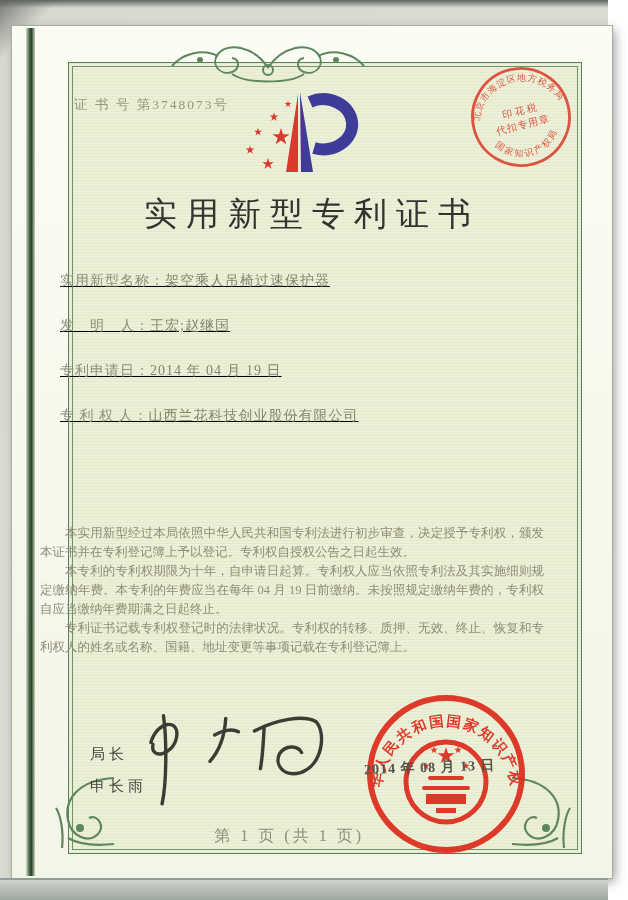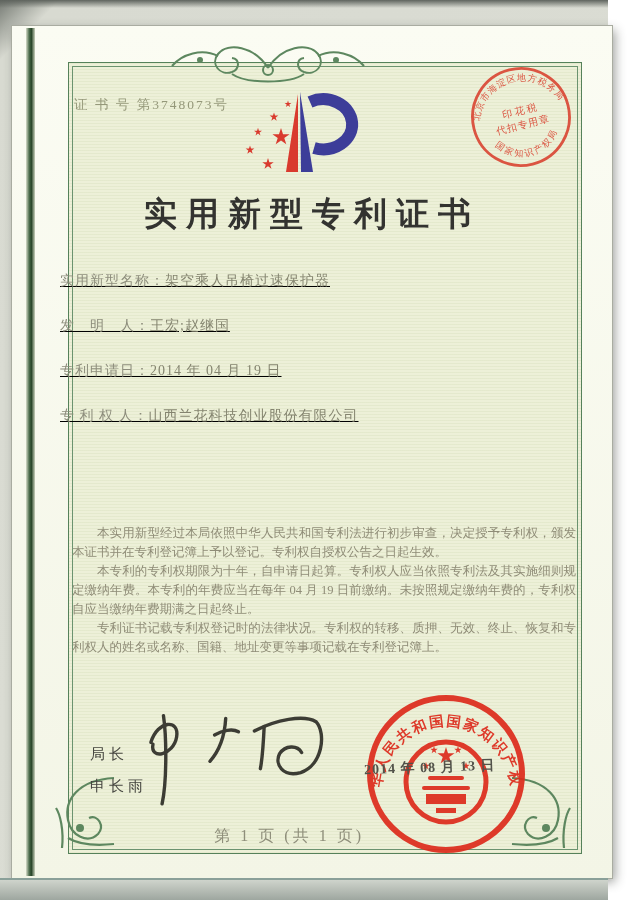--- a/index.html
+++ b/index.html
@@ -18,26 +18,26 @@
   .frame{position:absolute;left:56px;top:36px;width:512px;height:790px;
     border:1.5px solid #55815a;
     background:
       repeating-linear-gradient(0deg,rgba(140,165,95,.09) 0 1px,rgba(0,0,0,0) 1px 3px),
       #edf0d8;}
   .frame::before{content:"";position:absolute;inset:3px;border:1px solid #6b936f;}
   .cert-no{position:absolute;left:62px;top:70px;font-size:13.5px;color:#95987a;
     letter-spacing:2px;}
   .logo{position:absolute;left:226px;top:62px;width:140px;height:106px;}
   .doc-title{position:absolute;left:30px;top:166px;width:540px;text-align:center;
-    font-size:33px;font-weight:bold;color:#333330;letter-spacing:9px;}
+    font-size:33px;font-weight:normal;color:#333330;letter-spacing:9px;}
   .fields{position:absolute;left:48px;top:246px;width:470px;text-decoration:underline;}
   .field-row{height:20px;margin-bottom:25px;font-size:14px;color:#8d8d7c;
     letter-spacing:1px;white-space:nowrap;}
   .field-row .val{color:#84846f;}
-  .paras{position:absolute;left:60px;top:498px;width:504px;font-size:12.5px;
+  .paras{position:absolute;left:28px;top:498px;width:504px;font-size:12.5px;
     line-height:19px;color:#8f8c77;text-align:justify;}
   .paras p{margin:0;text-indent:2em;}
   .officer{position:absolute;left:78px;top:712px;font-size:15px;color:#45453f;
     letter-spacing:4px;line-height:32px;}
   .signature{position:absolute;left:118px;top:678px;width:210px;height:116px;
     transform:rotate(-3deg);}
   .seal-office{position:absolute;left:350px;top:664px;width:168px;height:168px;opacity:.92;}
   .issue-date{position:absolute;left:352px;top:732px;width:180px;font-size:14px;
     color:#52524a;letter-spacing:1px;transform:rotate(-2deg);font-weight:bold;}
   .page-footer{position:absolute;left:128px;top:800px;width:224px;text-align:right;

